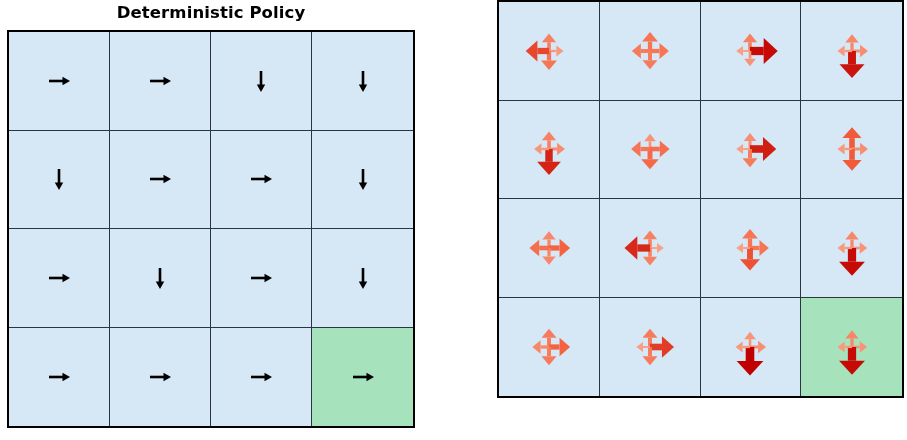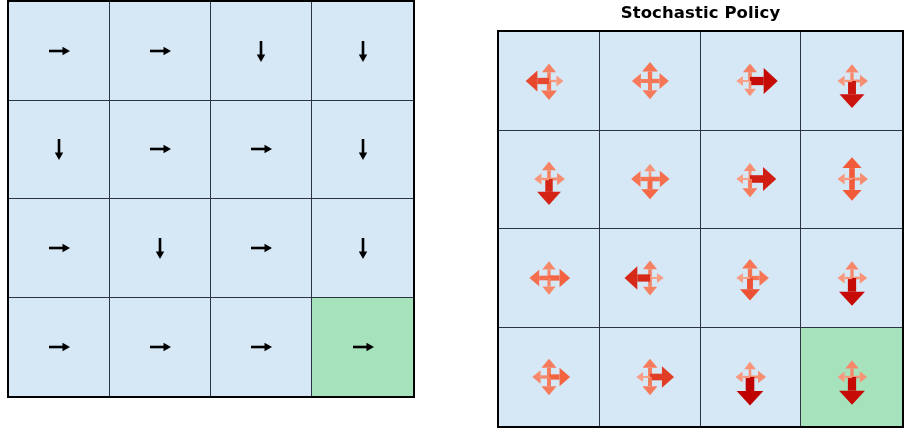--- a/index.html
+++ b/index.html
@@ -83,20 +83,21 @@
     top: 0;
     display: block;
   }
 </style>
 </head>
 <body>
 
 <div class="figure">
 
   <div class="panel" id="panel-deterministic">
+    <div class="panel-title">Deterministic Policy</div>
     <div class="grid" id="grid-deterministic">
         <div class="cell">
           <span class="det-arrow">
             <svg width="30" height="30" viewBox="0 0 30 30">
               <g transform="rotate(0 15 15)">
                 <path d="M5 15 L21 15" stroke="#000000" stroke-width="2.6" stroke-linecap="butt"></path>
                 <path d="M26 15 L18.5 10.8 L18.5 19.2 Z" fill="#000000"></path>
               </g>
             </svg>
           </span>
@@ -248,21 +249,20 @@
                 <path d="M5 15 L21 15" stroke="#000000" stroke-width="2.6" stroke-linecap="butt"></path>
                 <path d="M26 15 L18.5 10.8 L18.5 19.2 Z" fill="#000000"></path>
               </g>
             </svg>
           </span>
         </div>
       </div>
   </div>
 
   <div class="panel" id="panel-stochastic">
-    <div class="panel-title">Stochastic Policy</div>
     <div class="grid" id="grid-stochastic">
         <div class="cell">
           <span class="quiver">
             <svg width="64" height="64" viewBox="0 0 64 64">
               <line x1="32" y1="32" x2="32" y2="23.224" stroke="#f68162" stroke-width="3.60" stroke-linecap="butt"></line>
               <path d="M32.00 14.58 L39.10 23.22 L24.90 23.22 Z" fill="#f68162"></path>
               <line x1="32" y1="32" x2="39.36533333333333" y2="32" stroke="#f8997e" stroke-width="2.27" stroke-linecap="butt"></line>
               <path d="M46.47 32.00 L39.37 37.43 L39.37 26.57 Z" fill="#f8997e"></path>
               <line x1="32" y1="32" x2="32" y2="41.48133333333334" stroke="#f67555" stroke-width="4.27" stroke-linecap="butt"></line>
               <path d="M32.00 50.89 L24.07 41.48 L39.93 41.48 Z" fill="#f67555"></path>

